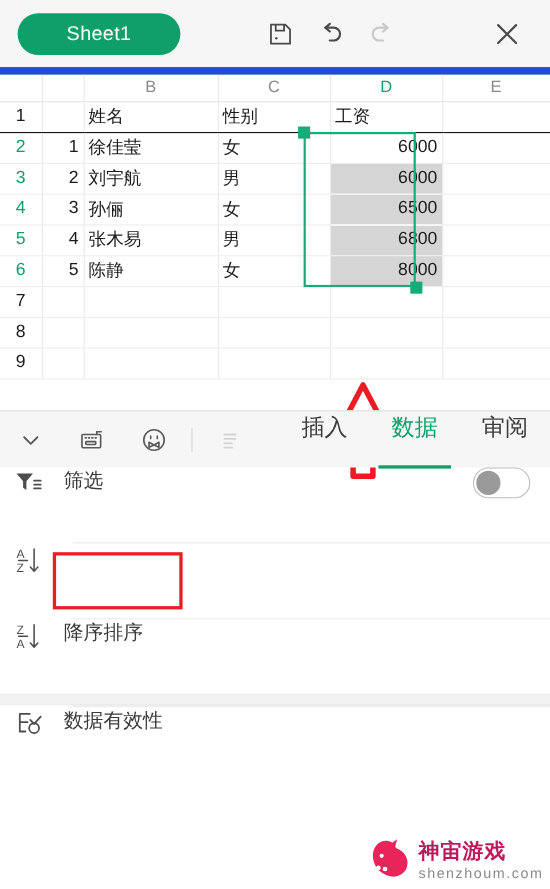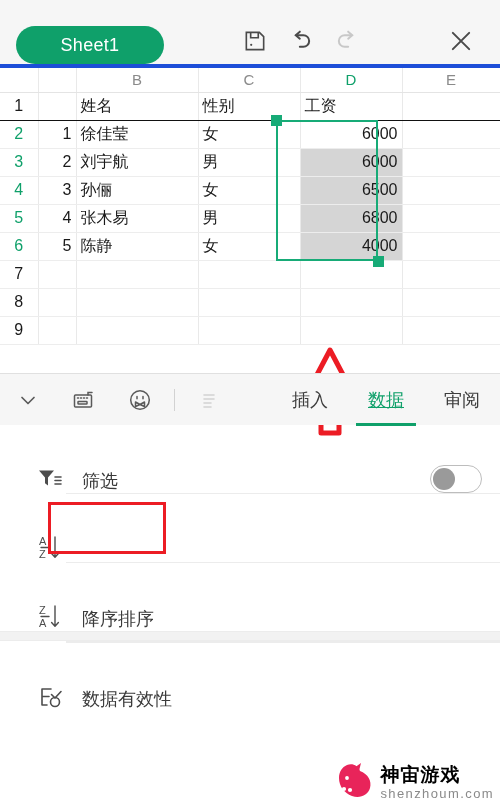--- a/index.html
+++ b/index.html
@@ -8,23 +8,23 @@
     font-family: "Liberation Sans", "DejaVu Sans", sans-serif;
     background: #ffffff;
     overflow: hidden;
   }
   #app { position: relative; width: 500px; height: 808px; background:#fff; }
 
   
   .topbar {
     height: 68px; width: 100%;
     background: #f6f6f6;
-    display: flex; align-items: flex-end;
+    display: flex; align-items: center;
     padding: 0 16px;
-    border-bottom: 4px solid #1d4ed8;
+    border-bottom: 7px solid #1d4ed8;
   }
   .sheet-tab {
     background: #0fa06a;
     color: #fff;
     border-radius: 20px;
     height: 38px;
     min-width: 148px;
     display: flex; align-items: center; justify-content: center;
     font-size: 18px;
     letter-spacing: .3px;
@@ -110,39 +110,39 @@
   }
   .rt-icon {
     width: 56px; height: 52px;
     display: flex; align-items: center; justify-content: center;
     color: #5a5a5a;
   }
   .rt-icon.faded { opacity: .28; }
   .rt-divider { width: 1px; height: 22px; background: #d2d2d2; margin: 0 6px; }
   .rt-tab {
     height: 52px;
-    display: flex; align-items: center; justify-content: center;
-    font-size: 18px;
+    display: flex; align-items: flex-start; justify-content: center;
+    font-size: 21px;
     color: #3c3c3c;
     padding: 0 20px;
     position: relative;
   }
-  .rt-tab.active { color: #0fa06a; text-decoration: underline; }
+  .rt-tab.active { color: #0fa06a; }
   .rt-tab.active::after {
     content: "";
     position: absolute; left: 8px; right: 8px; bottom: 0;
     height: 3px; background: #0fa06a;
   }
 
   
   .menu { width: 100%; background: #fff; }
   .menu-item {
     height: 68px;
-    display: flex; align-items: flex-end;
-    padding: 0 18px 0 24px;
+    display: flex; align-items: flex-start;
+    padding: 0 18px 0 0;
     position: relative;
   }
   .mi-icon {
     width: 52px; min-width: 52px;
     display: flex; align-items: center; justify-content: center;
     color: #4d4d4d;
   }
   .mi-label { font-size: 18px; color: #3a3a3a; flex: 1; padding-left: 6px; }
   .mi-sep-wrap { padding-left: 66px; }
   .mi-sep { height: 1px; background: #ececec; }
@@ -169,21 +169,21 @@
   }
 
   
   .watermark {
     position: absolute;
     right: 6px; bottom: 6px;
     display: flex; align-items: center;
     gap: 6px;
   }
   .wm-text { display: flex; flex-direction: column; line-height: 1; }
-  .wm-cn { font-size: 19px; font-weight: bold; color: #000000; letter-spacing: 1px;}
+  .wm-cn { font-size: 19px; font-weight: bold; color: #be185d; letter-spacing: 1px;}
   .wm-en { font-size: 13px; color: #8a8a8a; letter-spacing: 1.4px; margin-top: 3px;}
 </style>
 </head>
 <body>
 
 <div id="app">
 
   <div class="topbar">
     <div class="sheet-tab">
       <span>Sheet1</span>
@@ -284,21 +284,21 @@
           <td class="txt bk">男</td>
           <td class="val bk shaded">6800</td>
           <td></td>
         </tr>
 
         <tr>
           <td class="rowhdr sel-row">6</td>
           <td class="num-a bk-left bk-bot">5</td>
           <td class="txt bk bk-bot">陈静</td>
           <td class="txt bk bk-bot">女</td>
-          <td class="val bk bk-bot shaded">4000</td>
+          <td class="val bk bk-bot shaded">8000</td>
           <td></td>
         </tr>
 
         <tr>
           <td class="rowhdr">7</td>
           <td></td>
           <td></td>
           <td></td>
           <td></td>
           <td></td>

